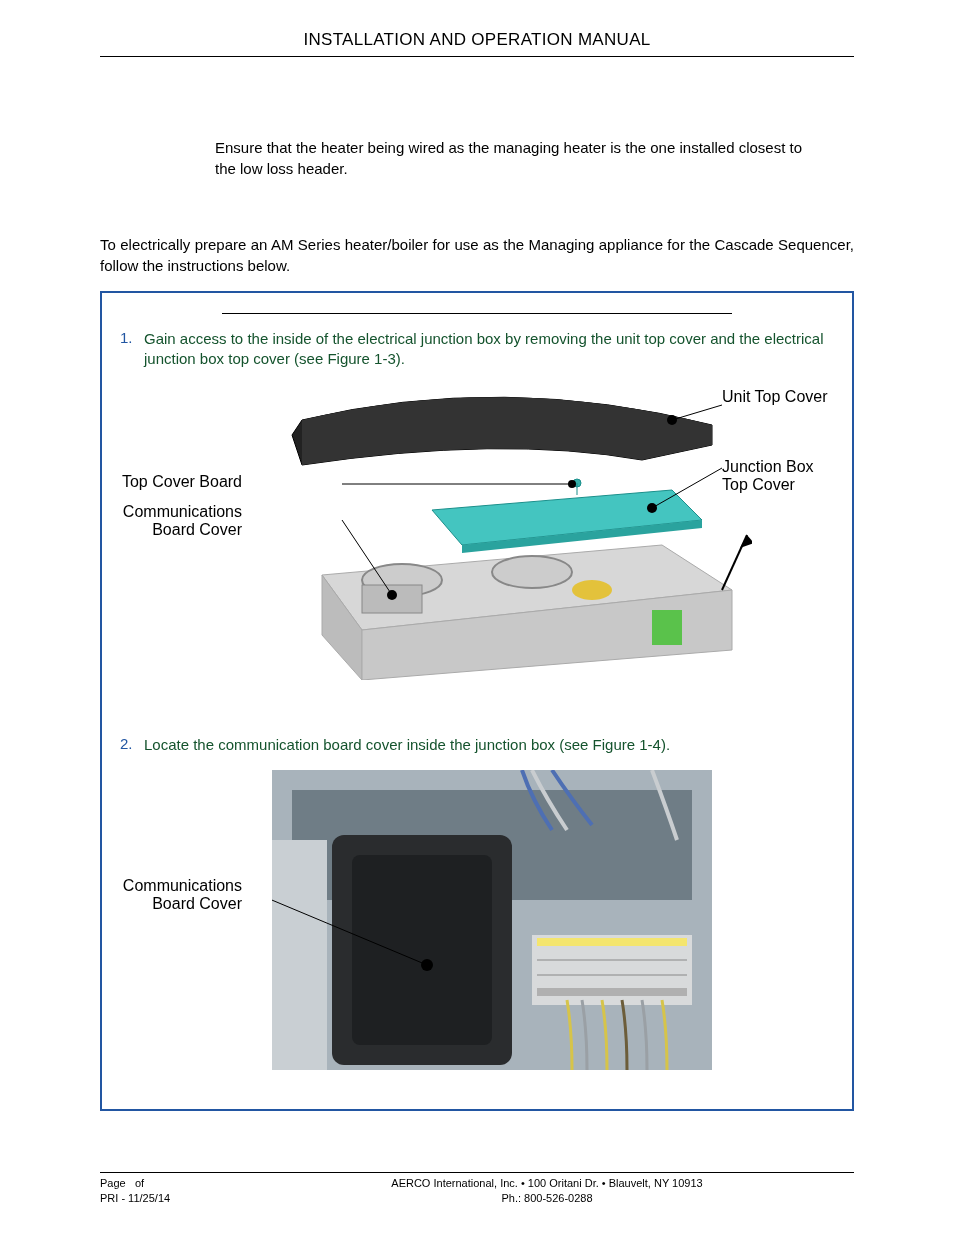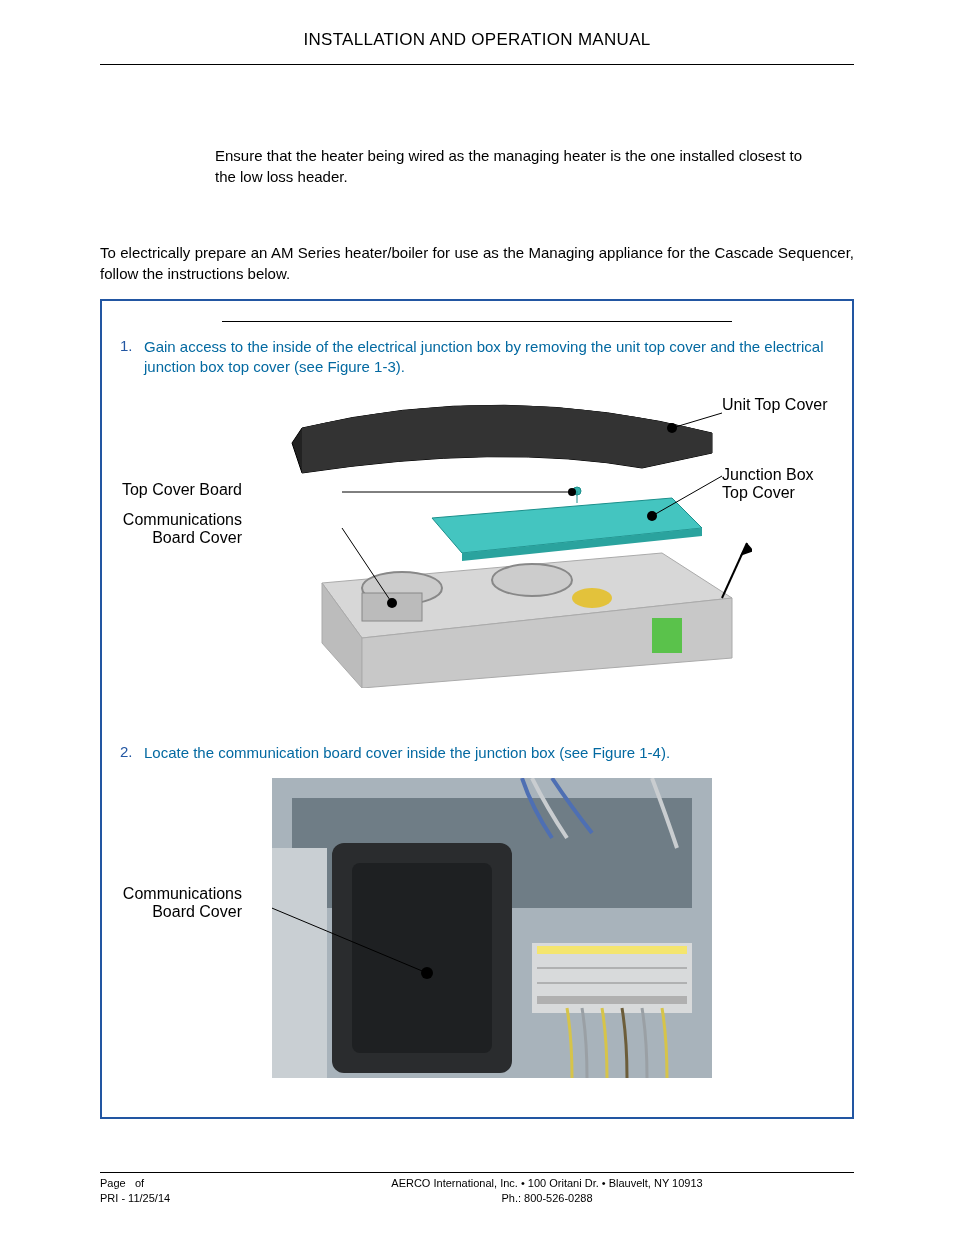--- a/index.html
+++ b/index.html
@@ -11,21 +11,21 @@
     width: 954px;
     height: 1235px;
     position: relative;
     padding: 30px 100px 40px 100px;
   }
   .header-title {
     text-align: center;
     font-size: 17px;
     font-weight: normal;
     letter-spacing: 0.3px;
-    padding-bottom: 14px;
+    padding-bottom: 6px;
     border-bottom: 1px solid #000;
     margin-bottom: 80px;
   }
   .note-text {
     font-size: 15px;
     margin-left: 115px;
     margin-right: 50px;
     line-height: 1.4;
     margin-bottom: 55px;
   }
@@ -51,21 +51,21 @@
     margin-bottom: 10px;
     padding: 0 8px;
   }
   .step-num {
     color: #2256a2;
     font-size: 15px;
     width: 24px;
     flex-shrink: 0;
   }
   .step-text {
-    color: #0369a1;
+    color: #14532d;
     font-size: 15px;
     line-height: 1.35;
     padding-right: 10px;
   }
   .figure {
     position: relative;
     width: 100%;
     margin-top: 10px;
     margin-bottom: 55px;
   }

